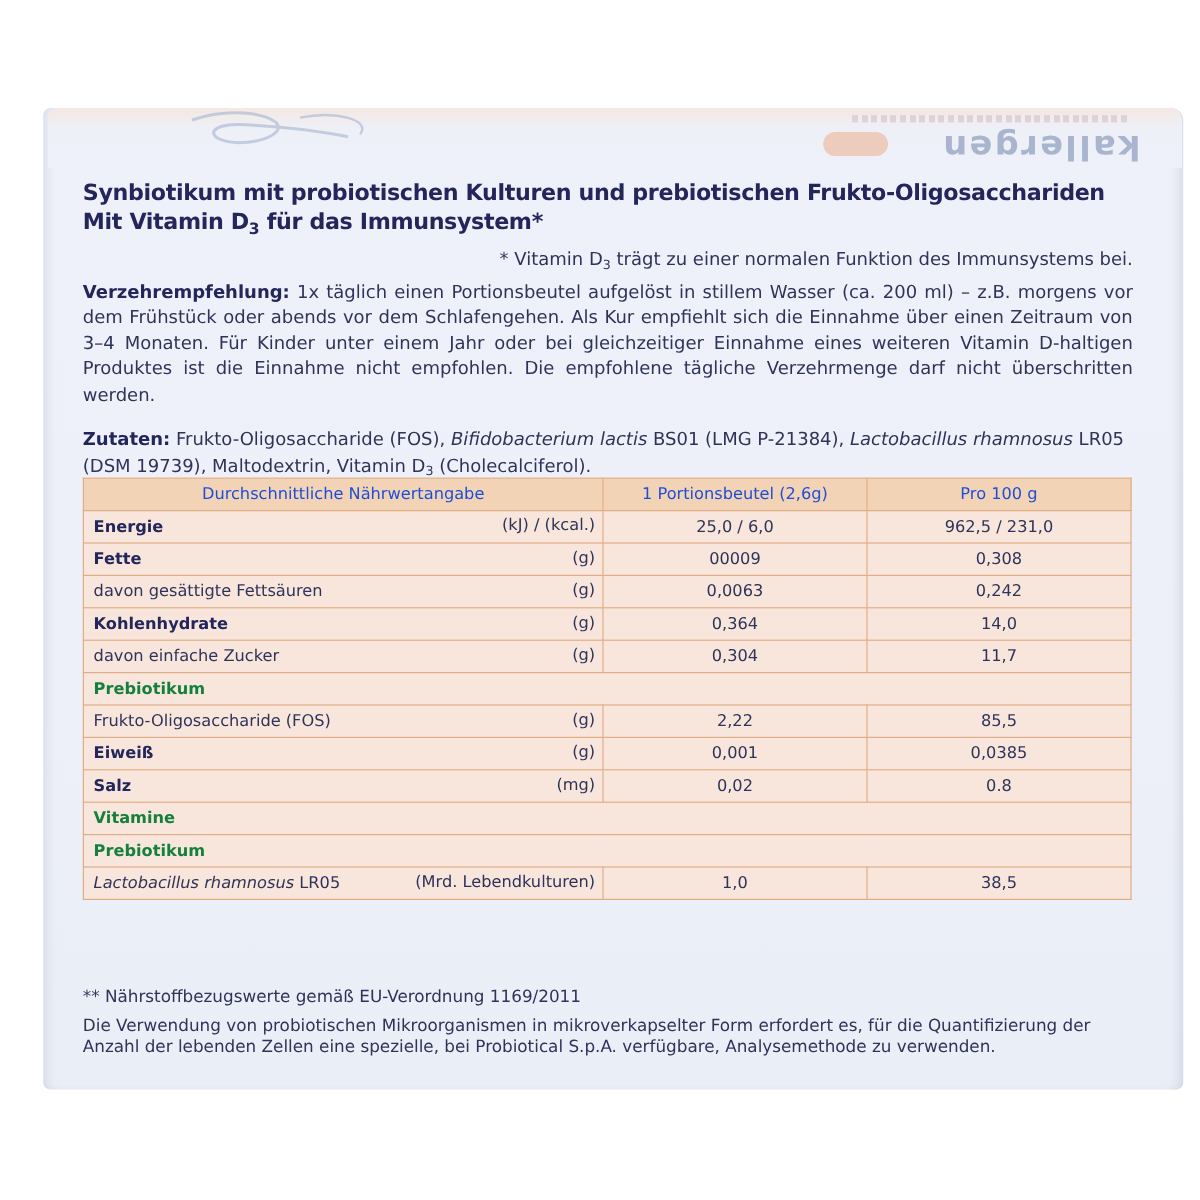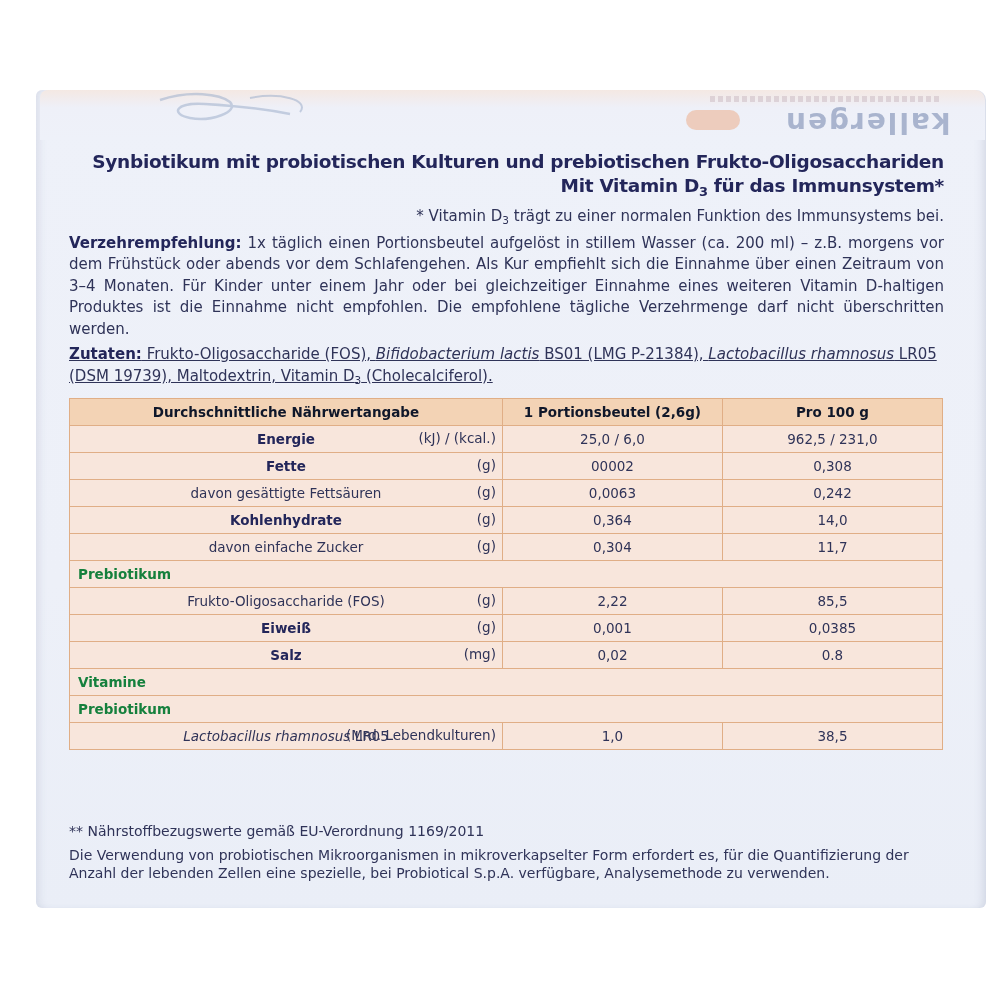--- a/index.html
+++ b/index.html
@@ -33,39 +33,38 @@
     background: #ecc6b3; border-radius: 10px; opacity: 0.85;
   }
   .logo-sub {
     position: absolute; right: 10px; top: 4px; width: 230px; height: 6px;
     background: repeating-linear-gradient(90deg, #c9b8c0 0 5px, transparent 5px 8px); opacity: 0.5;
   }
   .content { position: absolute; left: 69px; top: 150px; width: 875px; }
   h1 {
     margin: 0; font-size: 18.5px; line-height: 24px; font-weight: bold; color: #23265a;
     letter-spacing: -0.3px;
-    text-align: right;
   }
   sub { font-size: 0.7em; vertical-align: -0.3em; line-height: 0; }
   p { margin: 0; font-size: 15px; line-height: 21.5px; color: #2f3358; }
   .footnote1 { margin-top: 8px; text-align: right; }
   .advice { margin-top: 5px; text-align: justify; }
-  .ingr { margin-top: 4px; text-decoration: underline; }
+  .ingr { margin-top: 16px; }
   b.lbl { font-weight: bold; color: #23265a; }
   i { font-style: italic; }
 
   table {
     position: absolute; left: 69px; top: 398px; width: 874px; border-collapse: collapse;
     background: #f8e6dc; font-size: 13.5px; color: #2f3358;
   }
   th, td { border: 1px solid #e0ae86; padding: 0 8px; height: 26px; }
   thead th {
-    background: #f3d3b5; font-weight: bold; color: #0f172a; height: 26px; font-size: 13.5px;
+    background: #f3d3b5; font-weight: normal; color: #1d4ed8; height: 26px; font-size: 13.5px;
   }
-  td.name { width: 410px; position: relative; text-align: center; }
+  td.name { width: 410px; position: relative; }
   td.name .unit { position: absolute; right: 6px; top: 4px; }
   td.val { text-align: center; width: 200px; margin-left: 21px; }
   .bold { font-weight: bold; color: #23265a; }
   td.section { font-weight: bold; color: #15803d; }
 
   .foot { position: absolute; left: 69px; top: 822px; width: 870px; font-size: 13px; color: #3a3e60; }
   .foot p { font-size: 14px; line-height: 18px; }
   .foot .p2 { margin-top: 6px; }
 </style>
 </head>
@@ -103,21 +102,21 @@
     </tr>
   </thead>
   <tbody id="tbody">
       <tr>
         <td class="name"><span class="bold">Energie</span><span class="unit">(kJ) / (kcal.)</span></td>
         <td class="val">25,0 / 6,0</td>
         <td class="val">962,5  /  231,0</td>
       </tr>
       <tr>
         <td class="name"><span class="bold">Fette</span><span class="unit">(g)</span></td>
-        <td class="val">00002</td>
+        <td class="val">00009</td>
         <td class="val">0,308</td>
       </tr>
       <tr>
         <td class="name"><span>davon gesättigte Fettsäuren</span><span class="unit">(g)</span></td>
         <td class="val">0,0063</td>
         <td class="val">0,242</td>
       </tr>
       <tr>
         <td class="name"><span class="bold">Kohlenhydrate</span><span class="unit">(g)</span></td>
         <td class="val">0,364</td>

